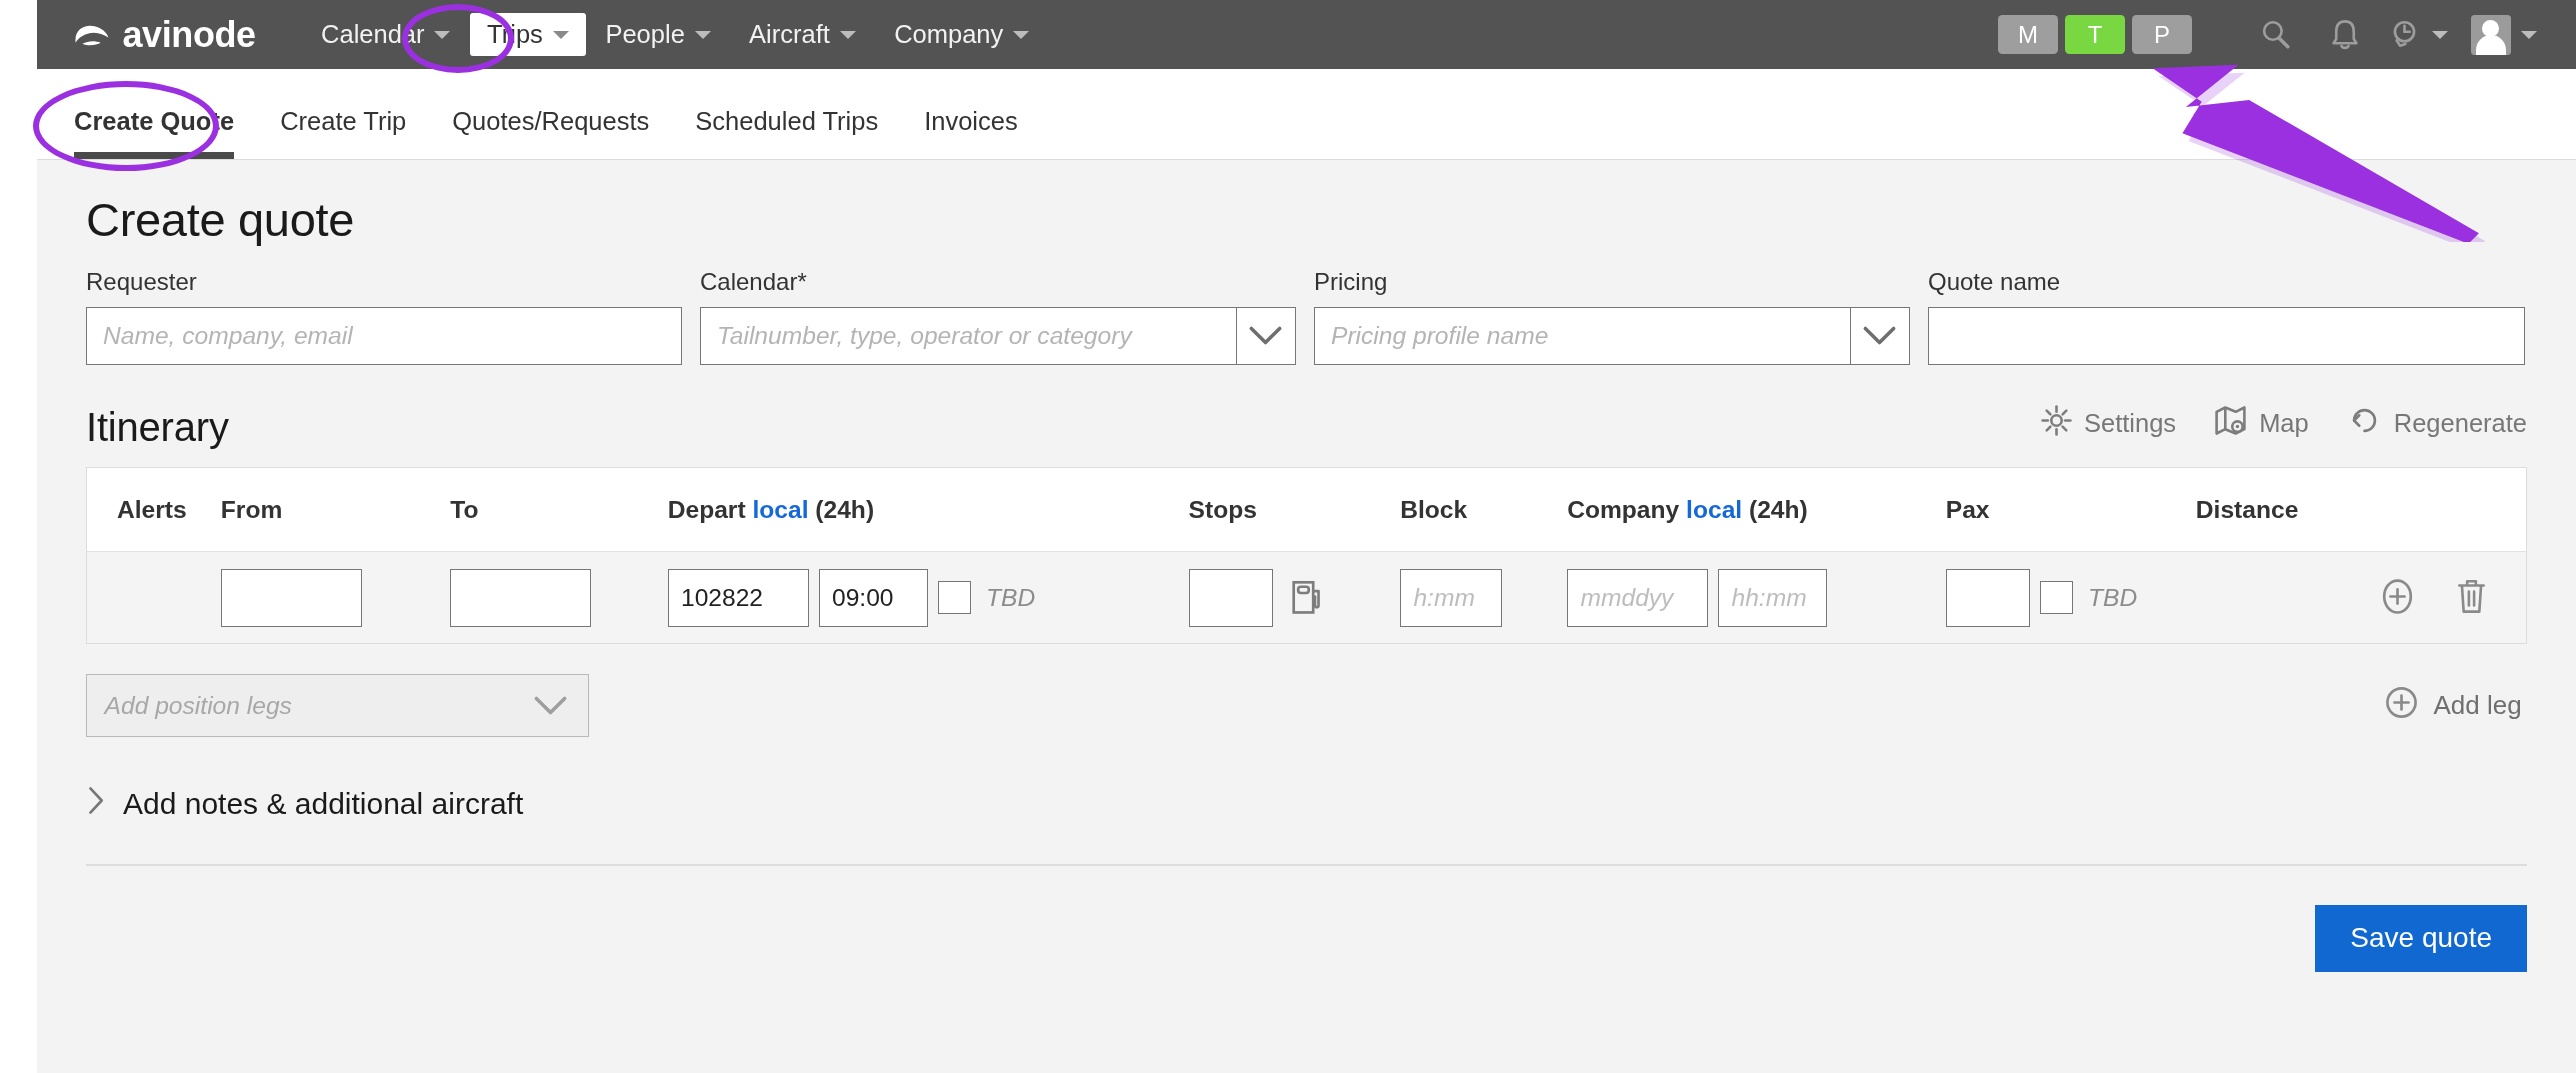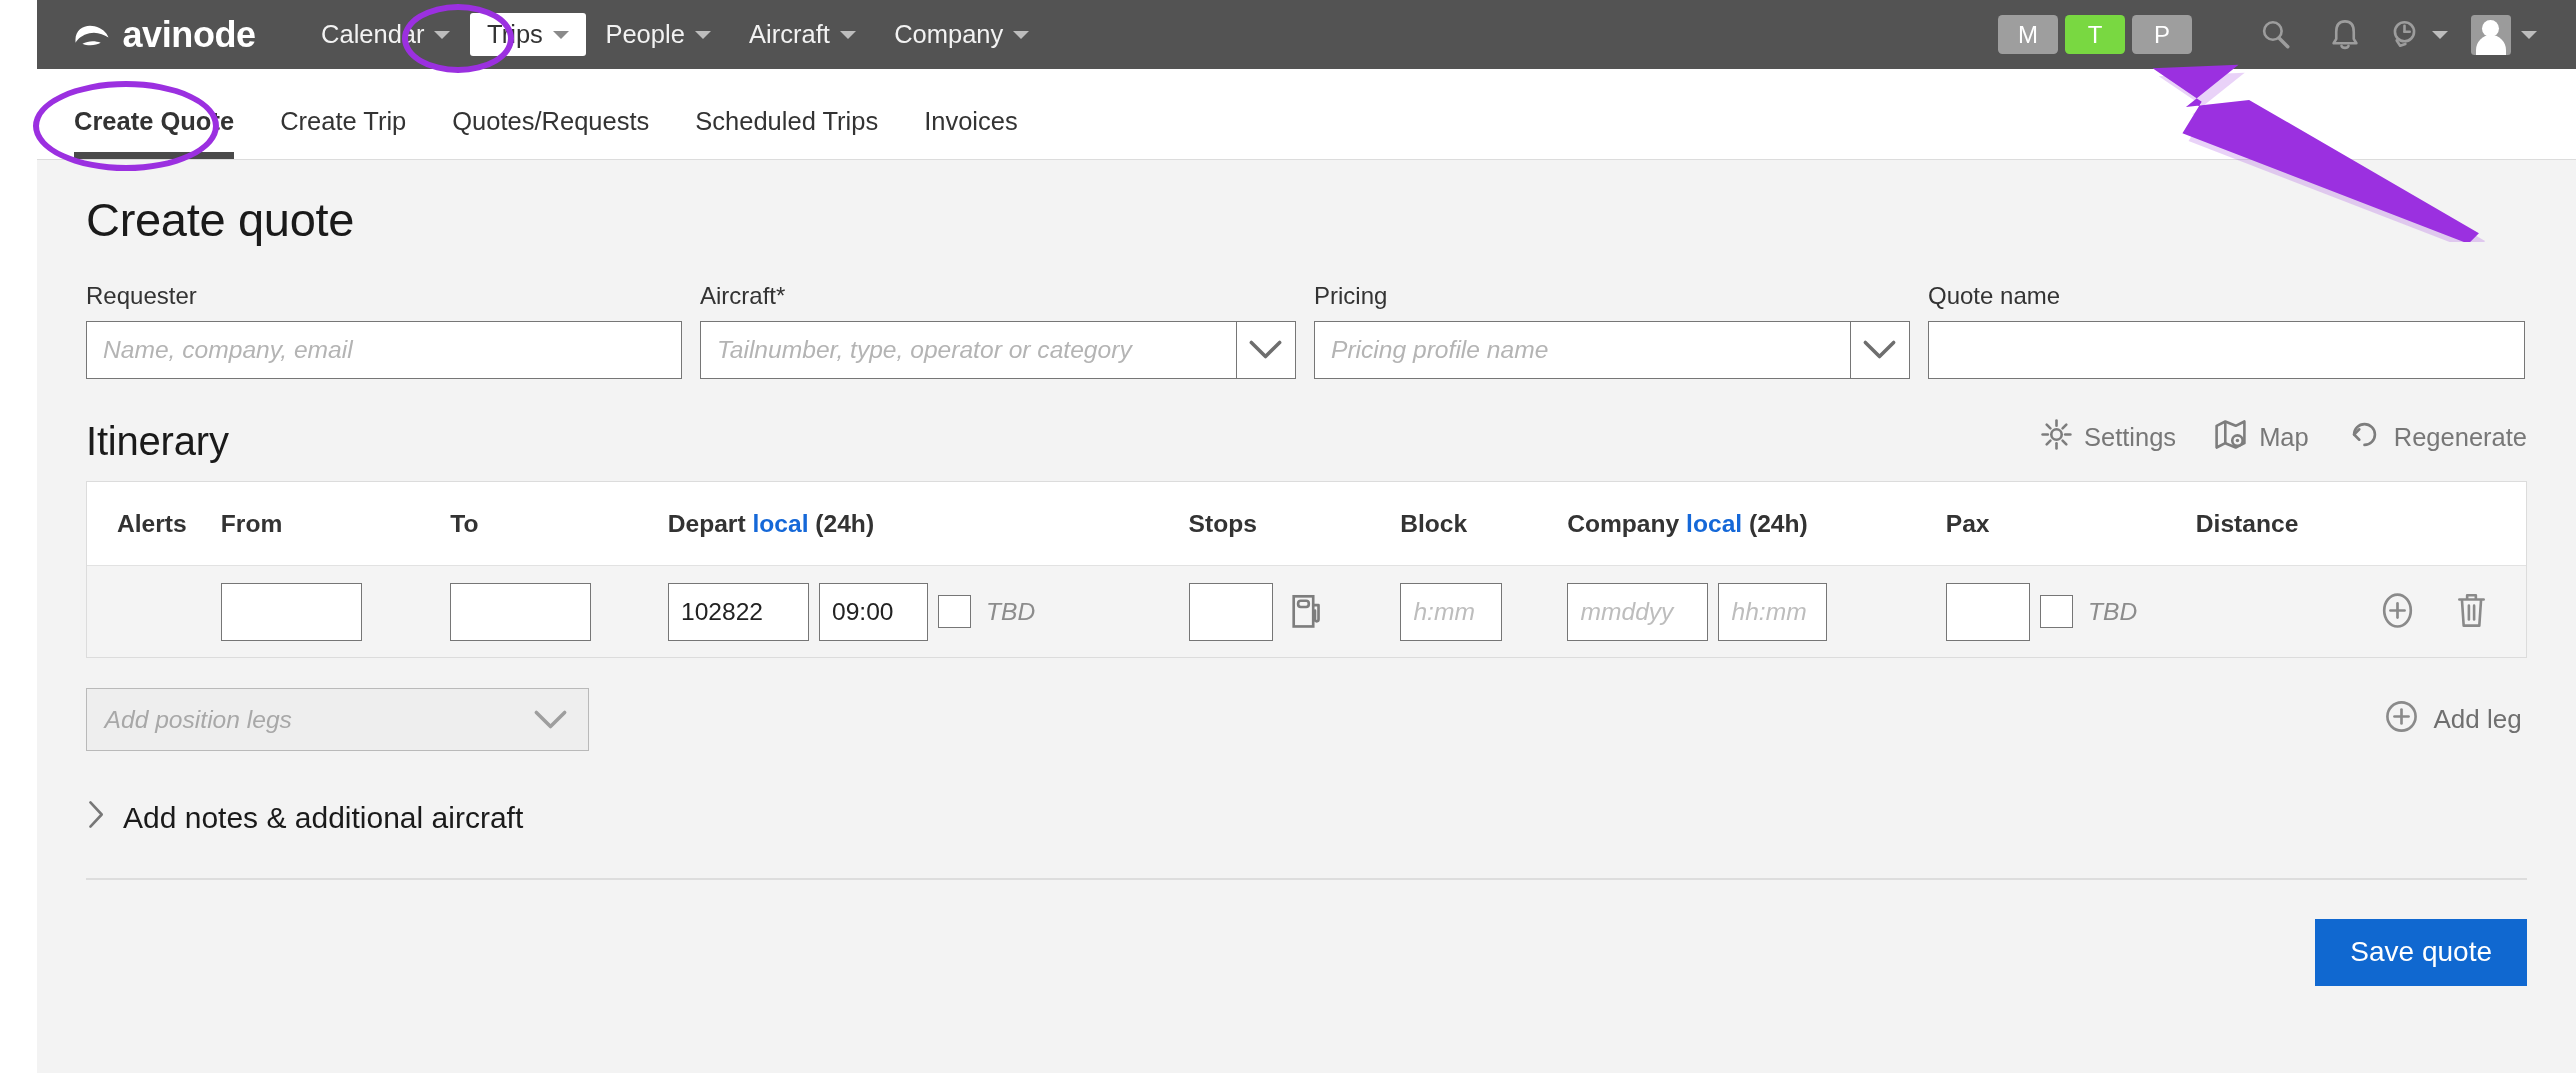--- a/index.html
+++ b/index.html
@@ -153,21 +153,21 @@
     font-size: 47px;
     color: #1a1a1a;
     font-weight: normal;
     padding-top: 32px;
     letter-spacing: -0.3px;
   }
 
   
   .form-row {
     display: flex;
-    margin-top: 35px;
+    margin-top: 21px;
     gap: 18px;
   }
   .form-field { display: flex; flex-direction: column; }
   .f-requester { width: 596px; }
   .f-aircraft  { width: 596px; }
   .f-pricing   { width: 596px; }
   .f-quotename { width: 597px; }
   .field-label {
     font-size: 24px;
     color: #333333;
@@ -453,21 +453,21 @@
     <div class="page-title">Create quote</div>
 
     <div class="form-row">
 
       <div class="form-field f-requester">
         <label class="field-label">Requester</label>
         <input class="text-input" type="text" placeholder="Name, company, email" style="">
       </div>
 
       <div class="form-field f-aircraft">
-        <label class="field-label">Aircraft*</label>
+        <label class="field-label">Calendar*</label>
         <div class="combo">
           <input class="text-input" type="text" placeholder="Tailnumber, type, operator or category" style="">
           <div class="combo-arrow">
             <svg width="39" height="23" viewBox="0 0 44 26">
               <path d="M6 5 L22 21 L38 5" fill="none" stroke="#6e6e6e" stroke-width="4" stroke-linecap="round" stroke-linejoin="round"></path>
             </svg>
           </div>
         </div>
       </div>
 

